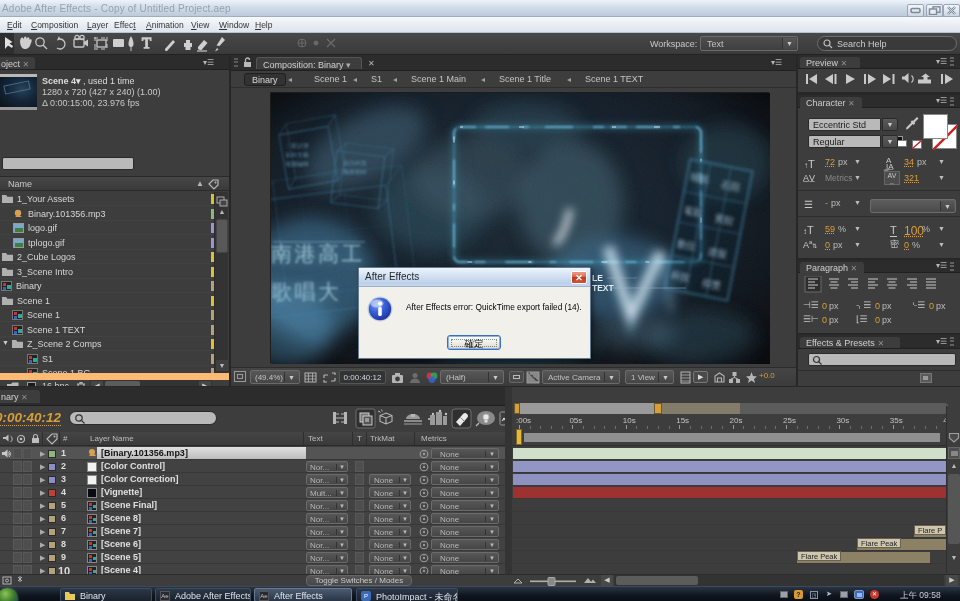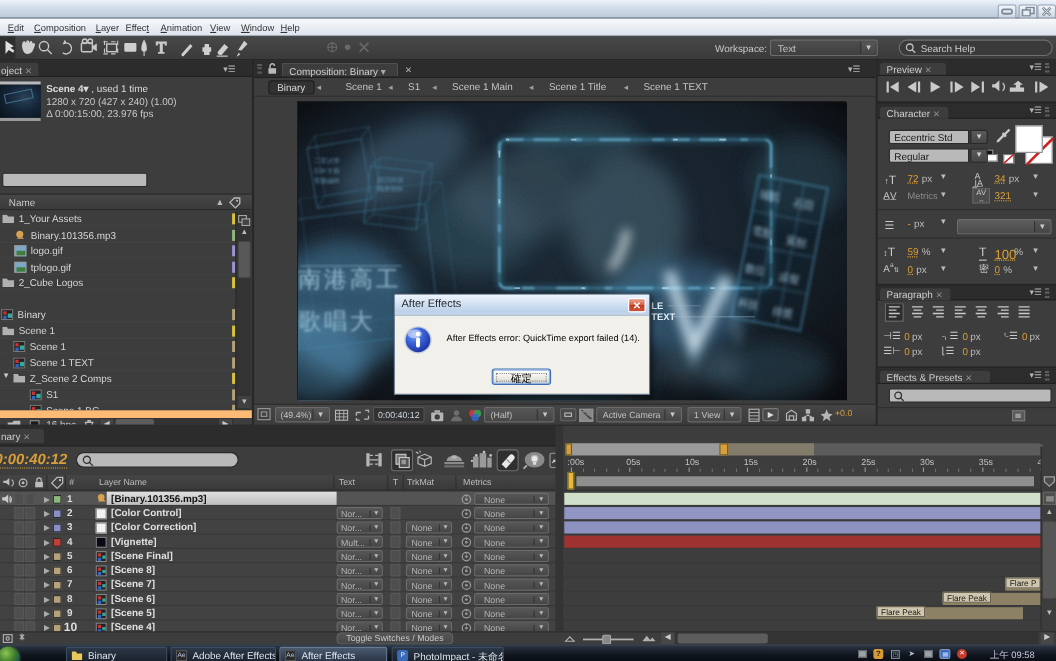--- a/index.html
+++ b/index.html
@@ -33,20 +33,21 @@
   .drop .dd { position:absolute; right:1px; top:1px; bottom:1px; width:14px; border-left:1px solid #333;
     background:linear-gradient(#575757,#464646); color:#c9c9c9; text-align:center; font-size:7px; line-height:10px;}
   .orange { color:#dd9e33; }
   .lightbox { background:#b9b9b9; border:1px solid #2a2a2a; border-radius:2px; }
 </style>
 </head>
 <body>
 <div id="root">
 
   <div class="ab" id="titlebar">
+    <div class="t">Adobe After Effects - Copy of Untitled Project.aep</div>
     <div class="winbtn" style="left:907px;">
         <svg width="15" height="9">
           <rect x="3" y="2.5" width="9" height="4" rx="1.5" fill="none" stroke="#7e8a99" stroke-width="1.6"></rect>
         </svg>
       </div>
     <div class="winbtn" style="left:926px;">
         <svg width="15" height="9">
           <rect x="6" y="0.8" width="7" height="5.5" fill="none" stroke="#7e8a99" stroke-width="1.4"></rect>
           <rect x="2.5" y="3" width="7" height="5.5" fill="#e6edf5" stroke="#7e8a99" stroke-width="1.4"></rect>
         </svg>
@@ -166,20 +167,25 @@
         <div class="prow" style="top:44px">
           <span style="position:absolute;left:13px;top:2px;width:11px;height:10px;background:#7ea8c8;border:1px solid #999">
             <span style="position:absolute;left:1px;bottom:0px;width:8px;height:4px;background:#3e7e3e"></span>
           </span>
           <span class="pname" style="left:28px">tplogo.gif</span>
           <span class="chip" style="background:#9a94cf"></span>
         </div>
         <div class="prow" style="top:58px">
           <span class="fold" style="left:2px"></span>
           <span class="pname" style="left:17px">2_Cube Logos</span>
+          <span class="chip" style="background:#d8c23c"></span>
+        </div>
+        <div class="prow" style="top:73px">
+          <span class="fold" style="left:2px"></span>
+          <span class="pname" style="left:17px">3_Scene Intro</span>
           <span class="chip" style="background:#d8c23c"></span>
         </div>
         <div class="prow" style="top:87px">
           <span class="cicon" style="left:1px">
             <i></i>
             <b></b>
             <u></u>
           </span>
           <span class="pname" style="left:16px">Binary</span>
           <span class="chip" style="background:#b3a27a"></span>

